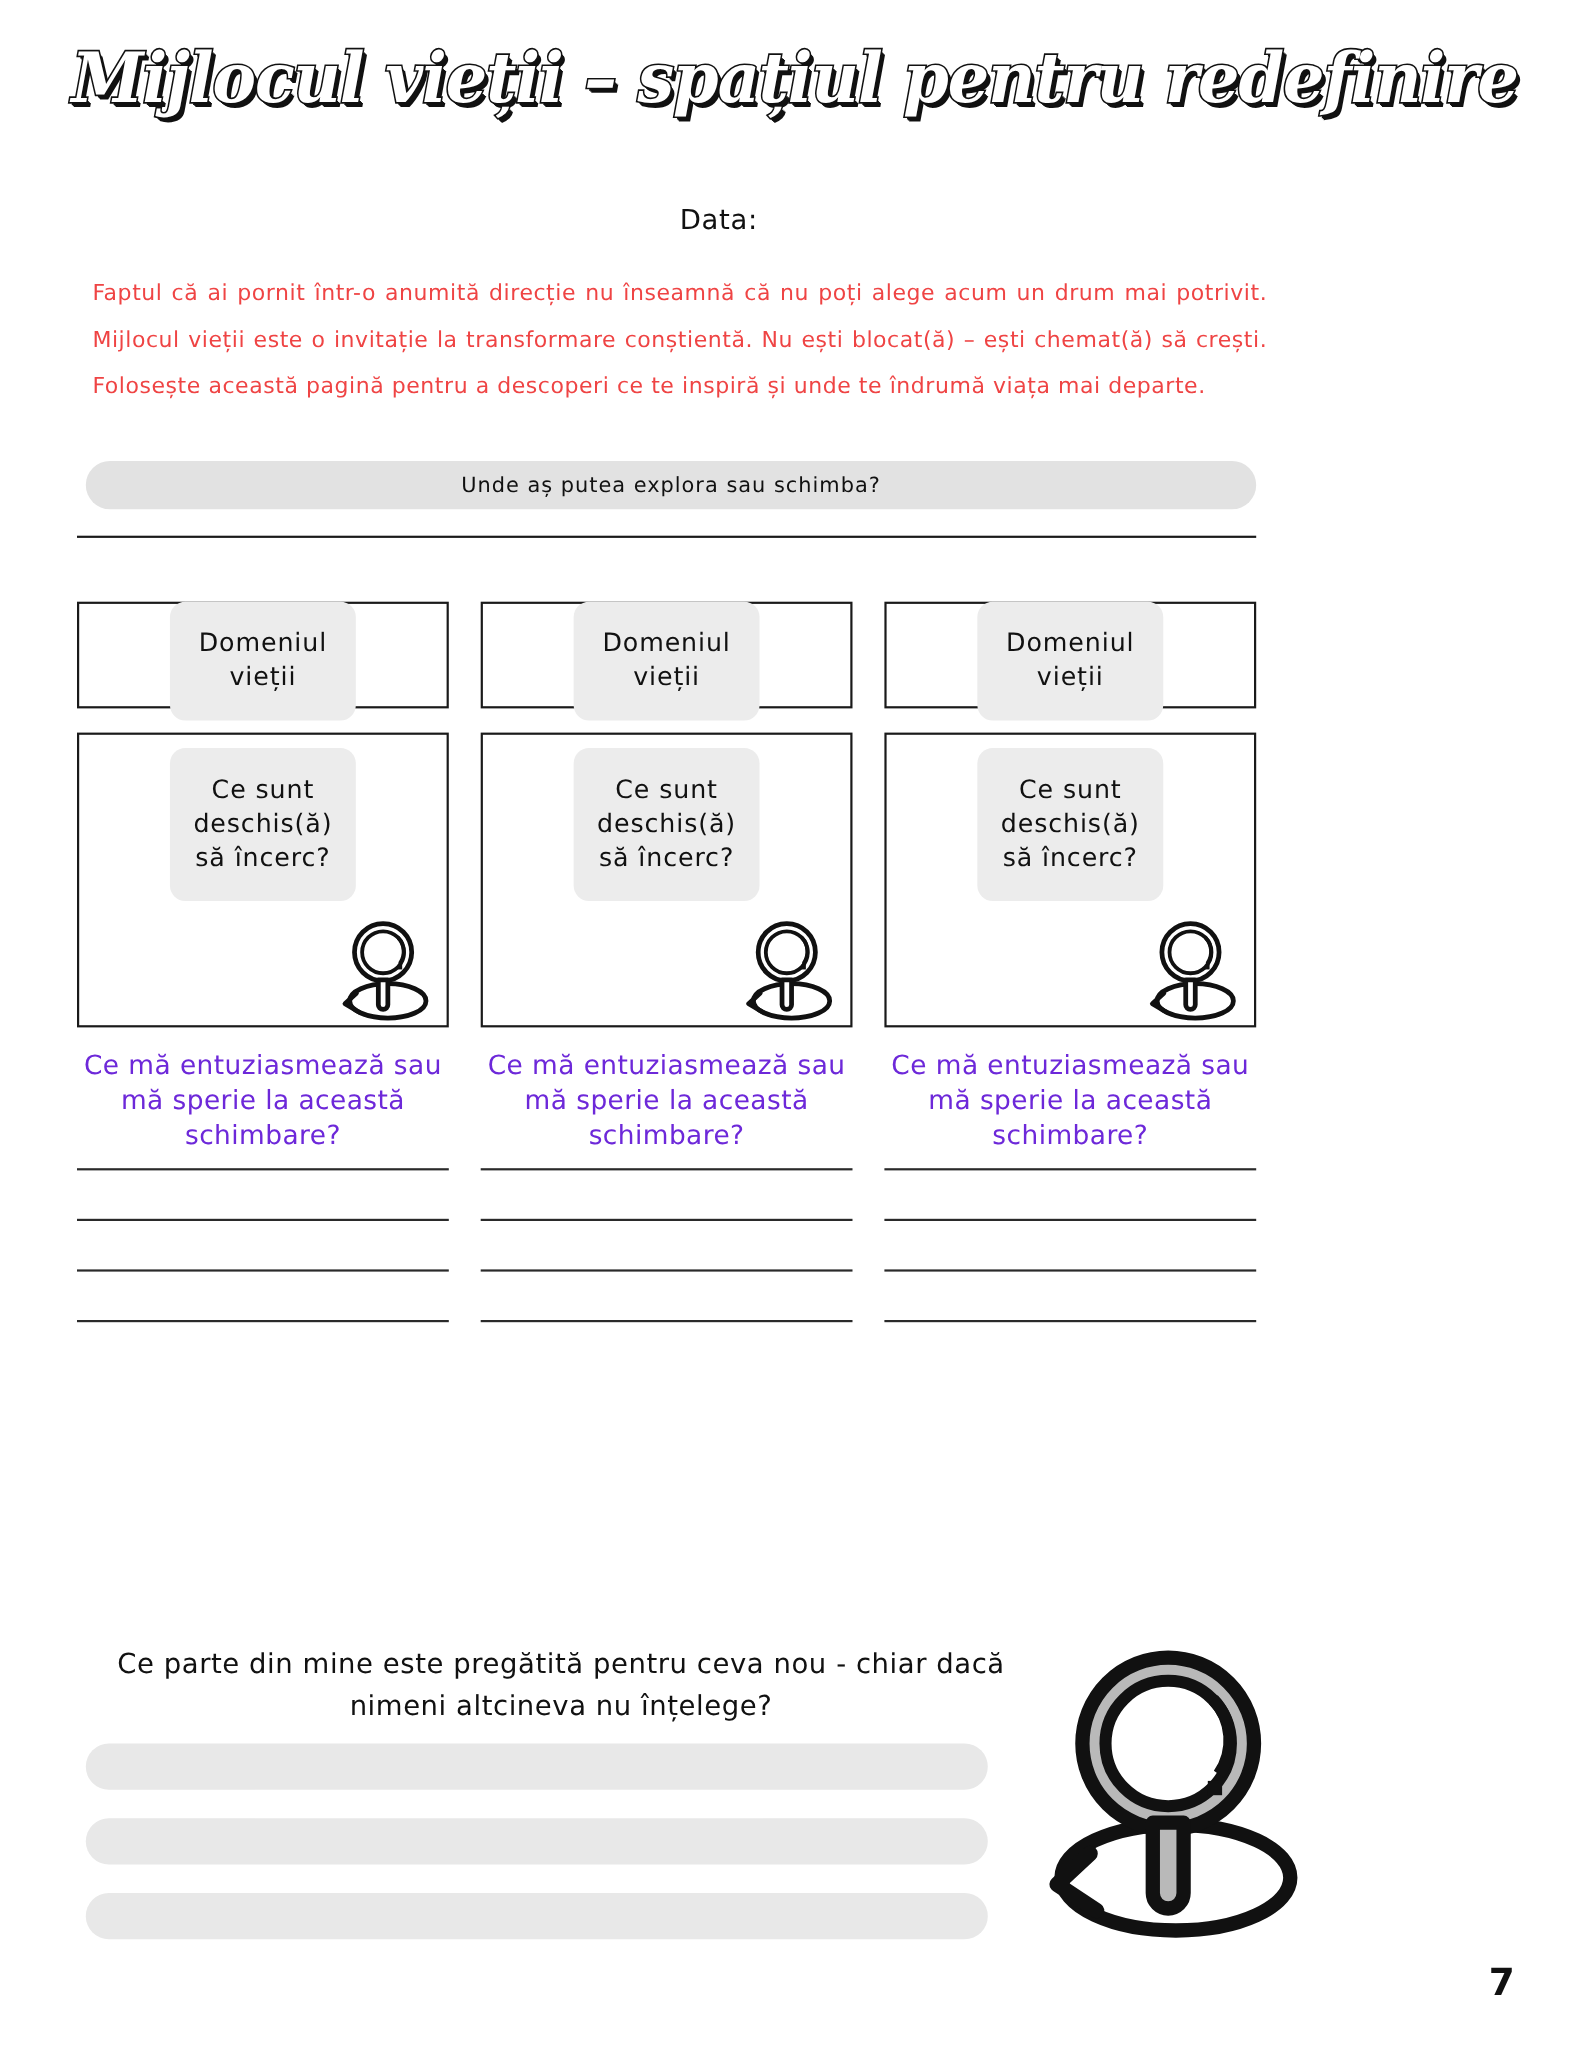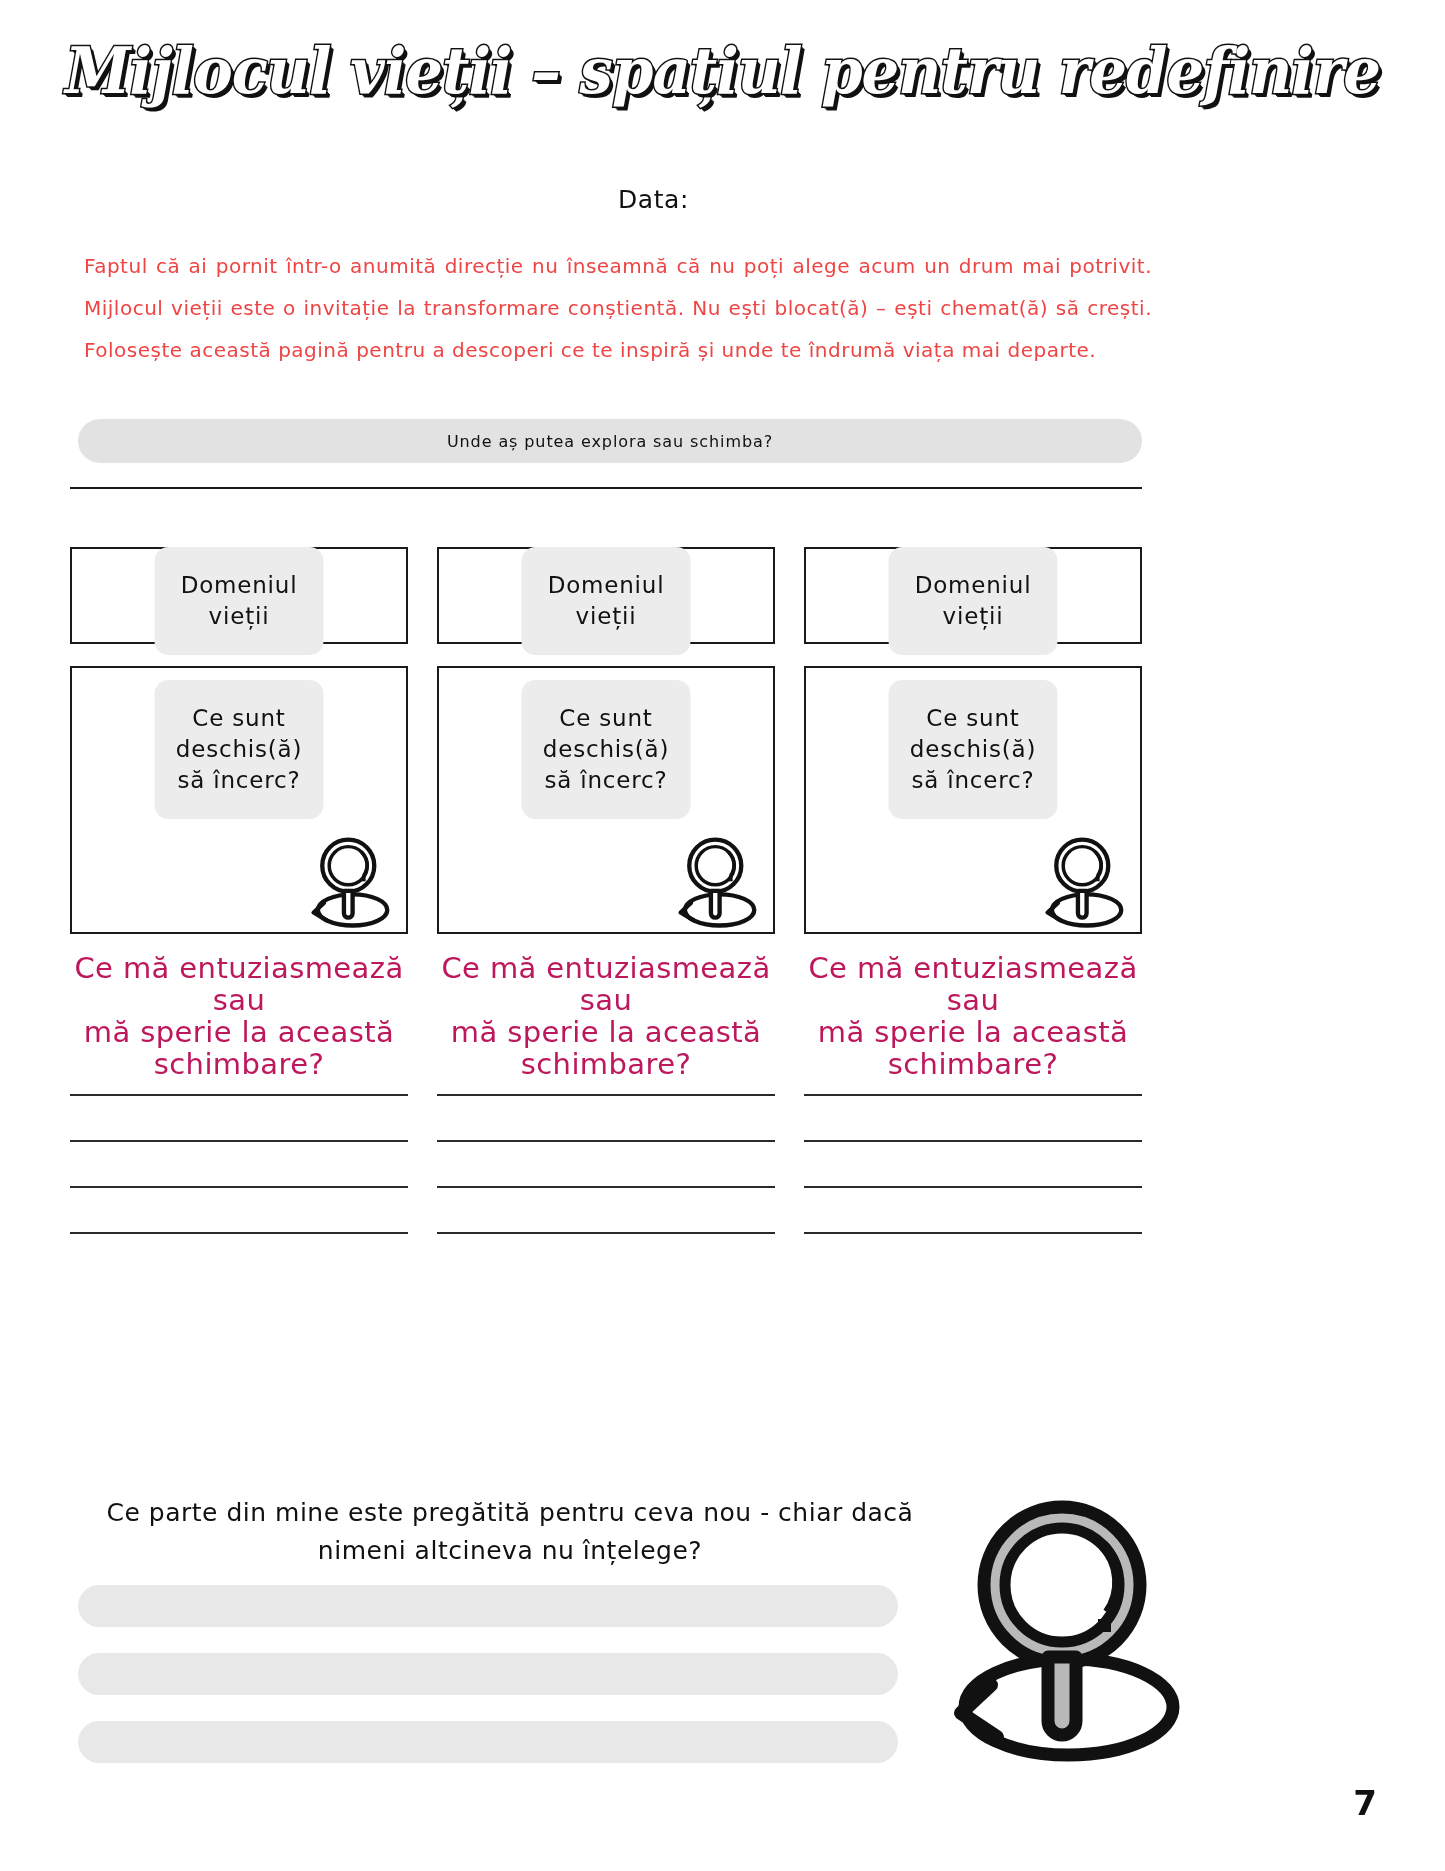--- a/index.html
+++ b/index.html
@@ -83,21 +83,21 @@
     position: absolute;
     left: 78px;
     top: 419px;
     width: 1064px;
     height: 44px;
     background: #e2e2e2;
     border-radius: 22px;
     display: flex;
     align-items: center;
     justify-content: center;
-    font-size: 16px;
+    font-size: 19px;
     letter-spacing: 0.9px;
     color: #111;
   }
 
   .hrule {
     position: absolute;
     left: 70px;
     top: 487px;
     width: 1072px;
     height: 2px;
@@ -143,24 +143,24 @@
     text-align: center;
     white-space: pre-line;
     color: #111;
     z-index: 3;
   }
   .chip.two-line { top: -6px; margin-top: 20px; }
 
   .caption {
     margin-top: 18px;
     text-align: center;
-    font-size: 29px;
+    font-size: 24px;
     line-height: 32px;
     letter-spacing: 0.4px;
-    color: #be185d;
+    color: #6d28d9;
     white-space: pre-line;
   }
 
   .writelines {
     margin-top: 14px;
   }
   .writelines .wline {
     height: 2px;
     background: #2a2a2a;
     margin-bottom: 44px;

